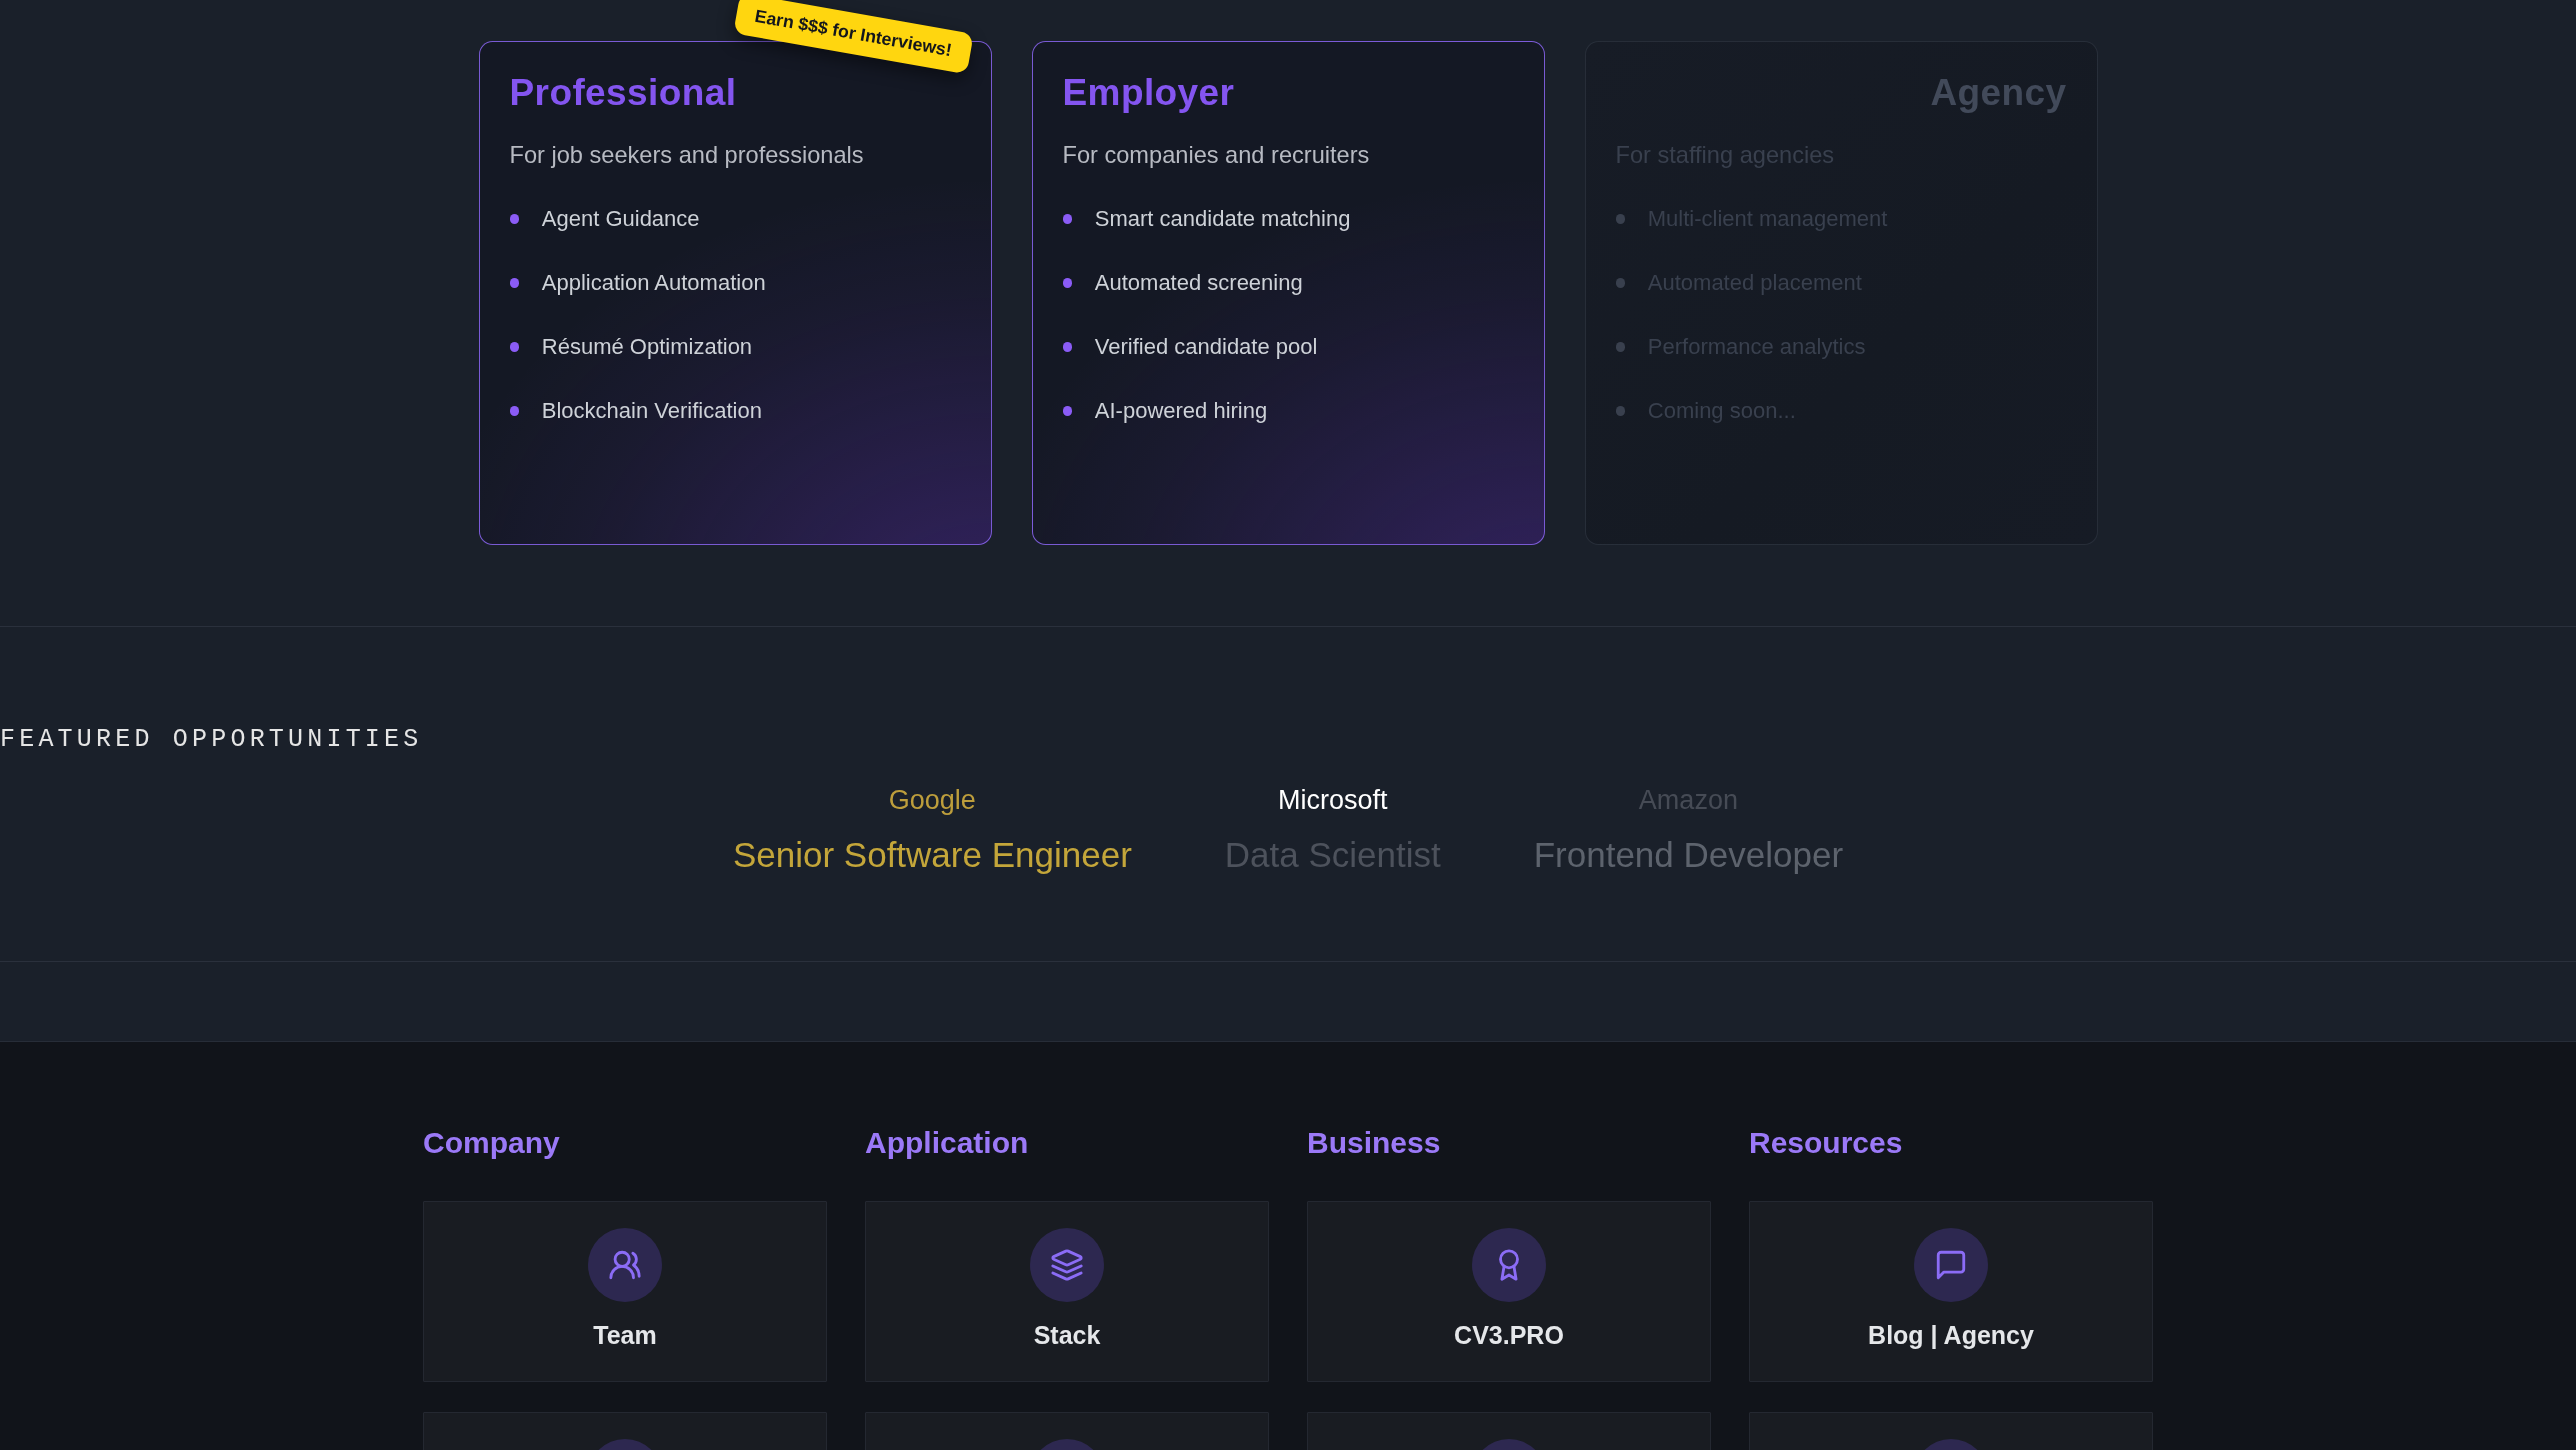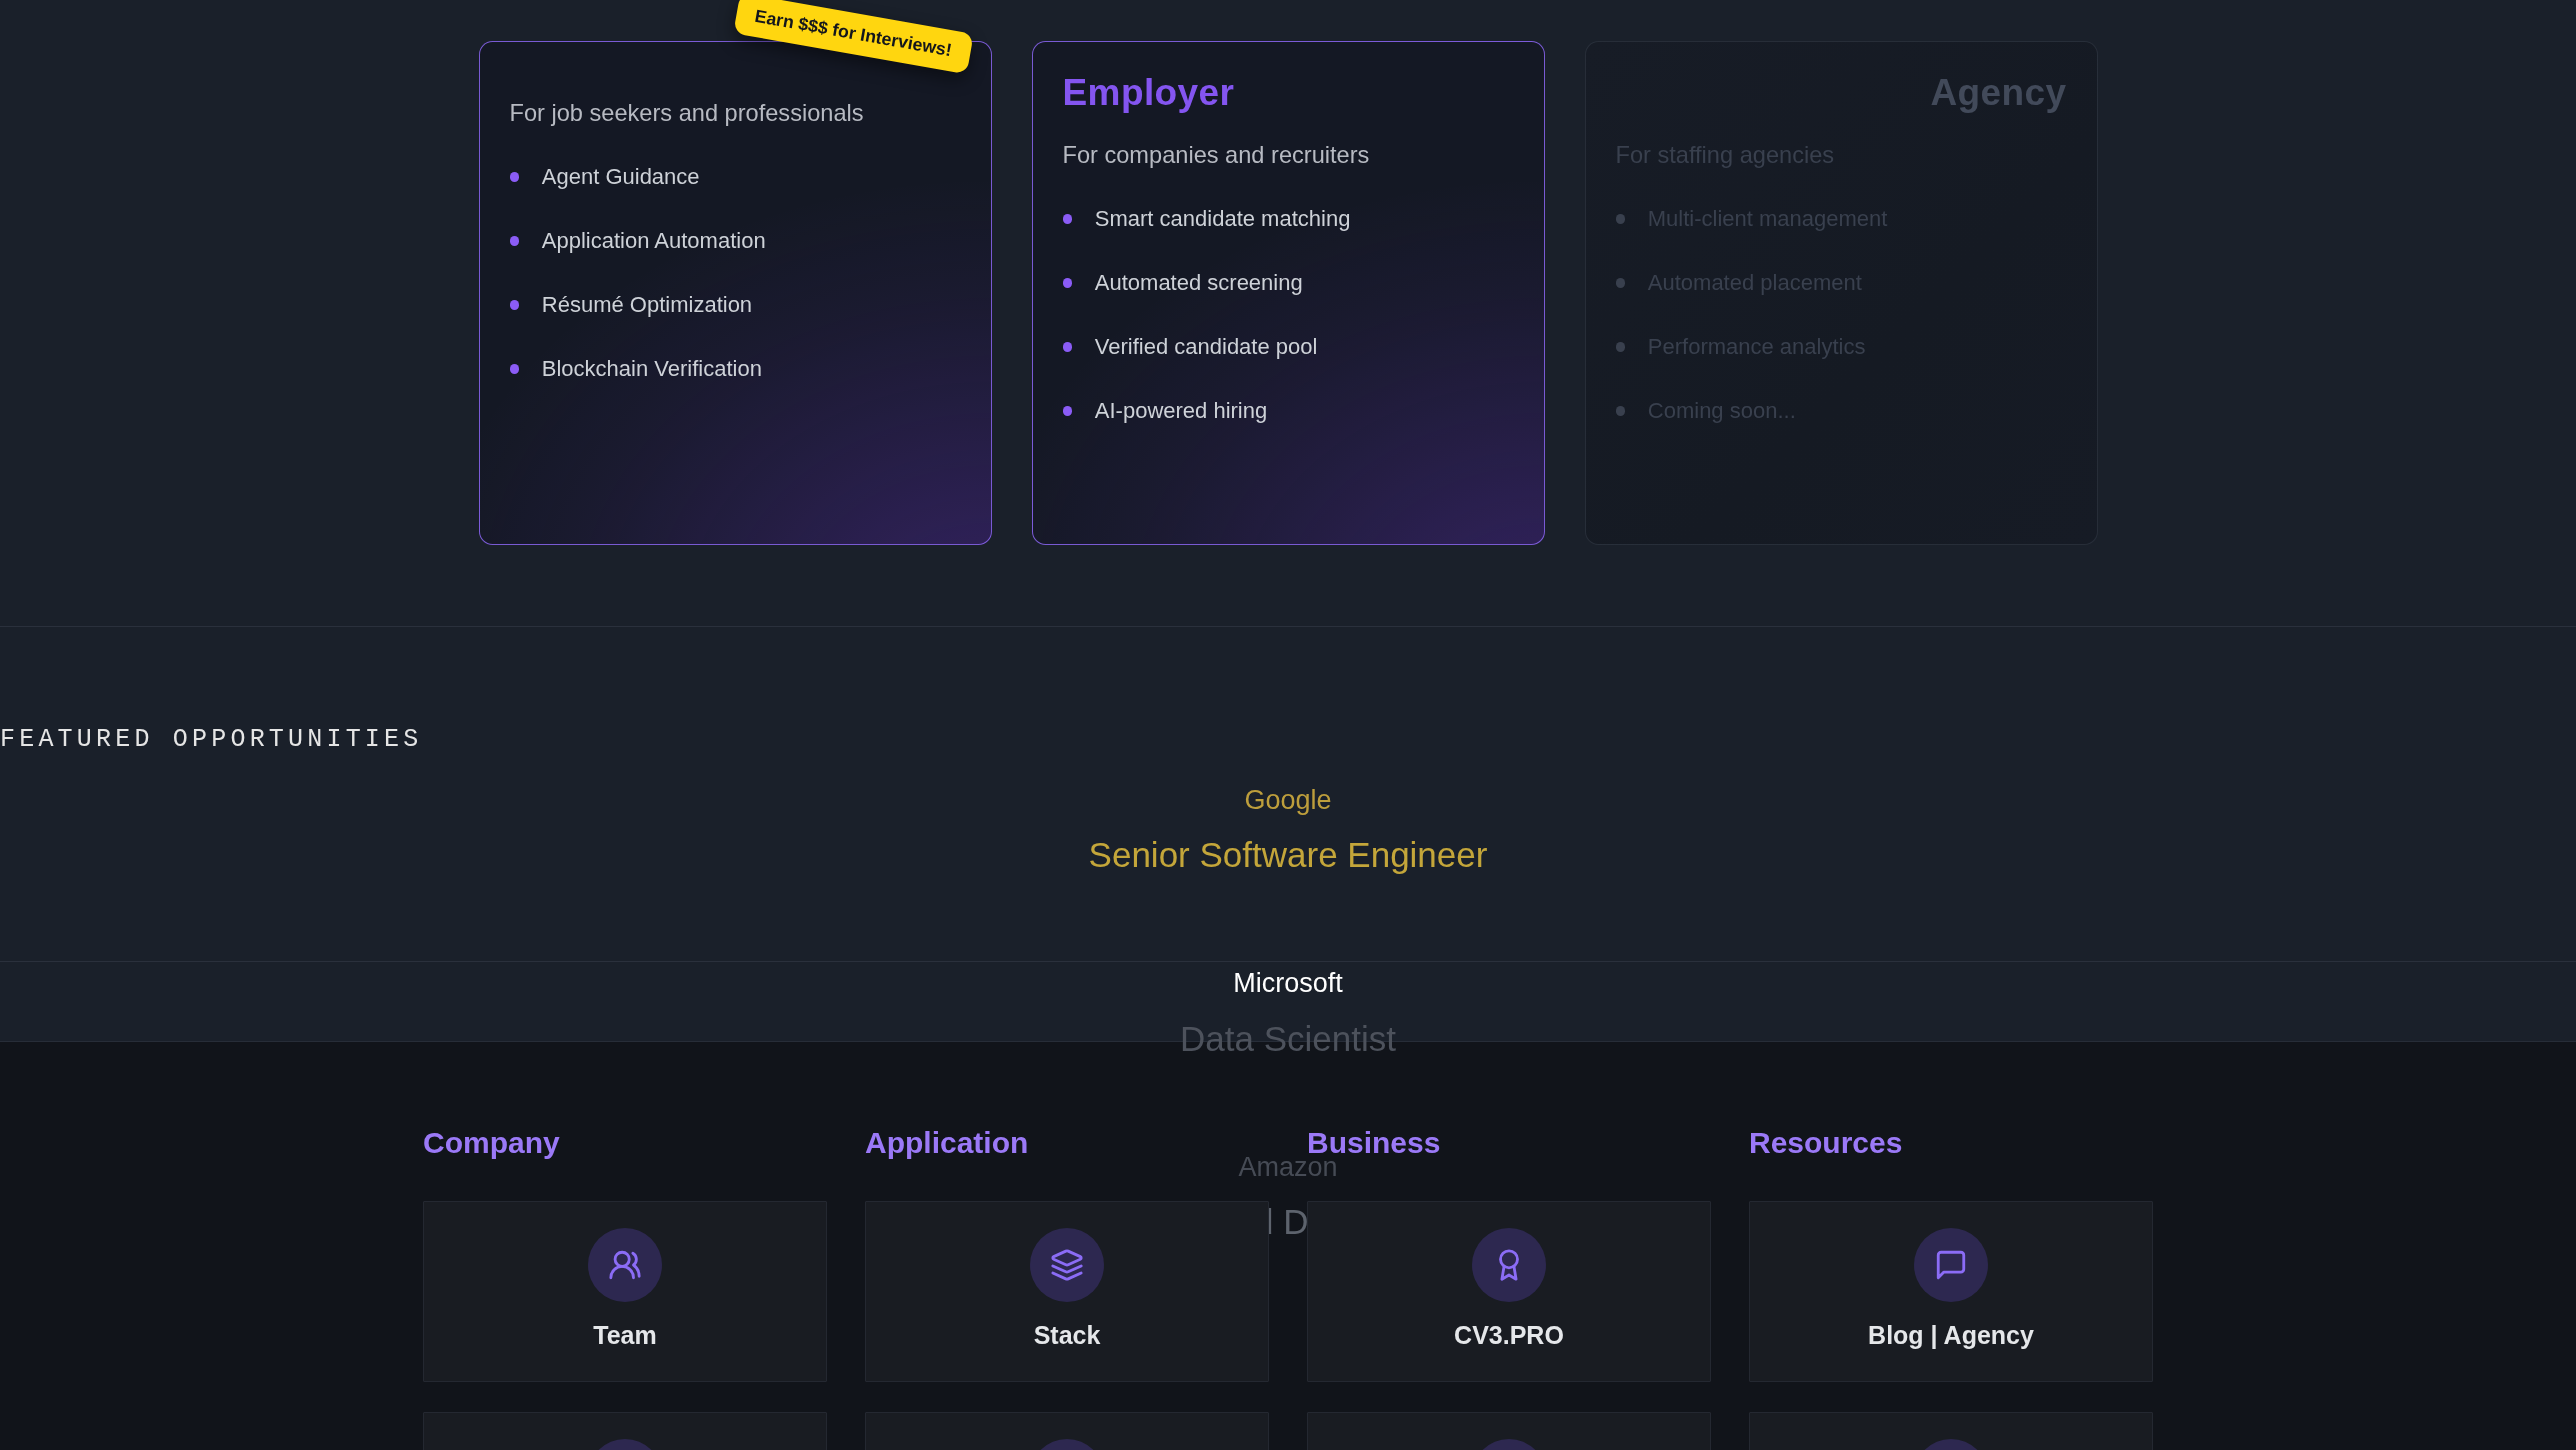--- a/index.html
+++ b/index.html
@@ -43,21 +43,21 @@
     padding:10px 18.5px; border-radius:11.8px; white-space:nowrap;
     box-shadow:0 6.7px 17px rgba(0,0,0,0.45); z-index:5;
   }
 
   
   .sec-featured { height:335px; border-bottom:0.8px solid #2a303c; padding-top:98px; }
   .featured-heading {
     text-align:left; font-size:25px; font-weight:normal;
     letter-spacing:4.2px; color:#e5e5e5;font-family:Liberation Mono, monospace;
   }
-  .jobs-row { display:flex; justify-content:center; gap:93px; margin-top:31px;flex-direction:column; }
+  .jobs-row { display:flex; justify-content:center; gap:93px; margin-top:31px; }
   .job { text-align:center; }
   .job-company { font-size:27px; margin-bottom:19.4px; }
   .job-title { font-size:35px; }
   .job-0 .job-company { color:#bd9e3c; }
   .job-0 .job-title   { color:#c4a63a; }
   .job-1 .job-company { color:#6b654a; }
   .job-1 .job-title   { color:#8b8674; }
   .job-2 .job-company { color:#ffffff; }
   .job-2 .job-title   { color:#4d525c; }
   .job-3 .job-company { color:#464b55; }
@@ -90,20 +90,21 @@
 </head>
 <body>
 
 <div id="page">
 
   <section class="sec-plans">
     <div class="plans-row">
 
       <div class="plan-card active">
         <div class="promo-badge">Earn $$$ for Interviews!</div>
+        <div class="plan-title">Professional</div>
         <p class="plan-sub">For job seekers and professionals</p>
         <ul class="plan-feats">
           <li>
               <span class="dot"></span>
               <span>Agent Guidance</span>
             </li>
           <li>
               <span class="dot"></span>
               <span>Application Automation</span>
             </li>

